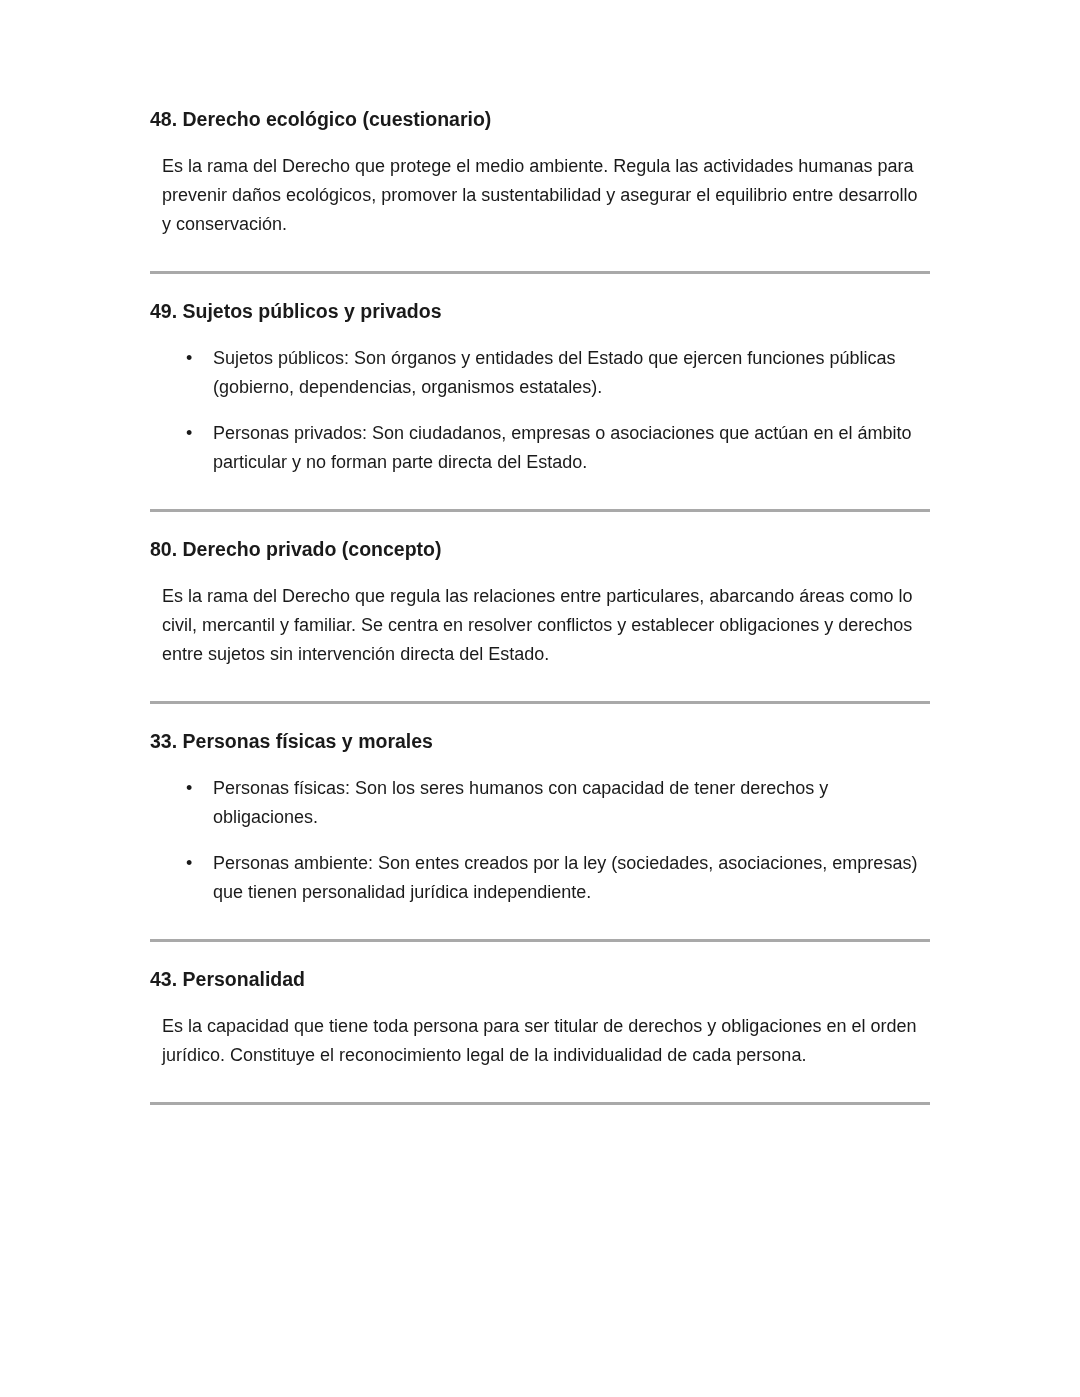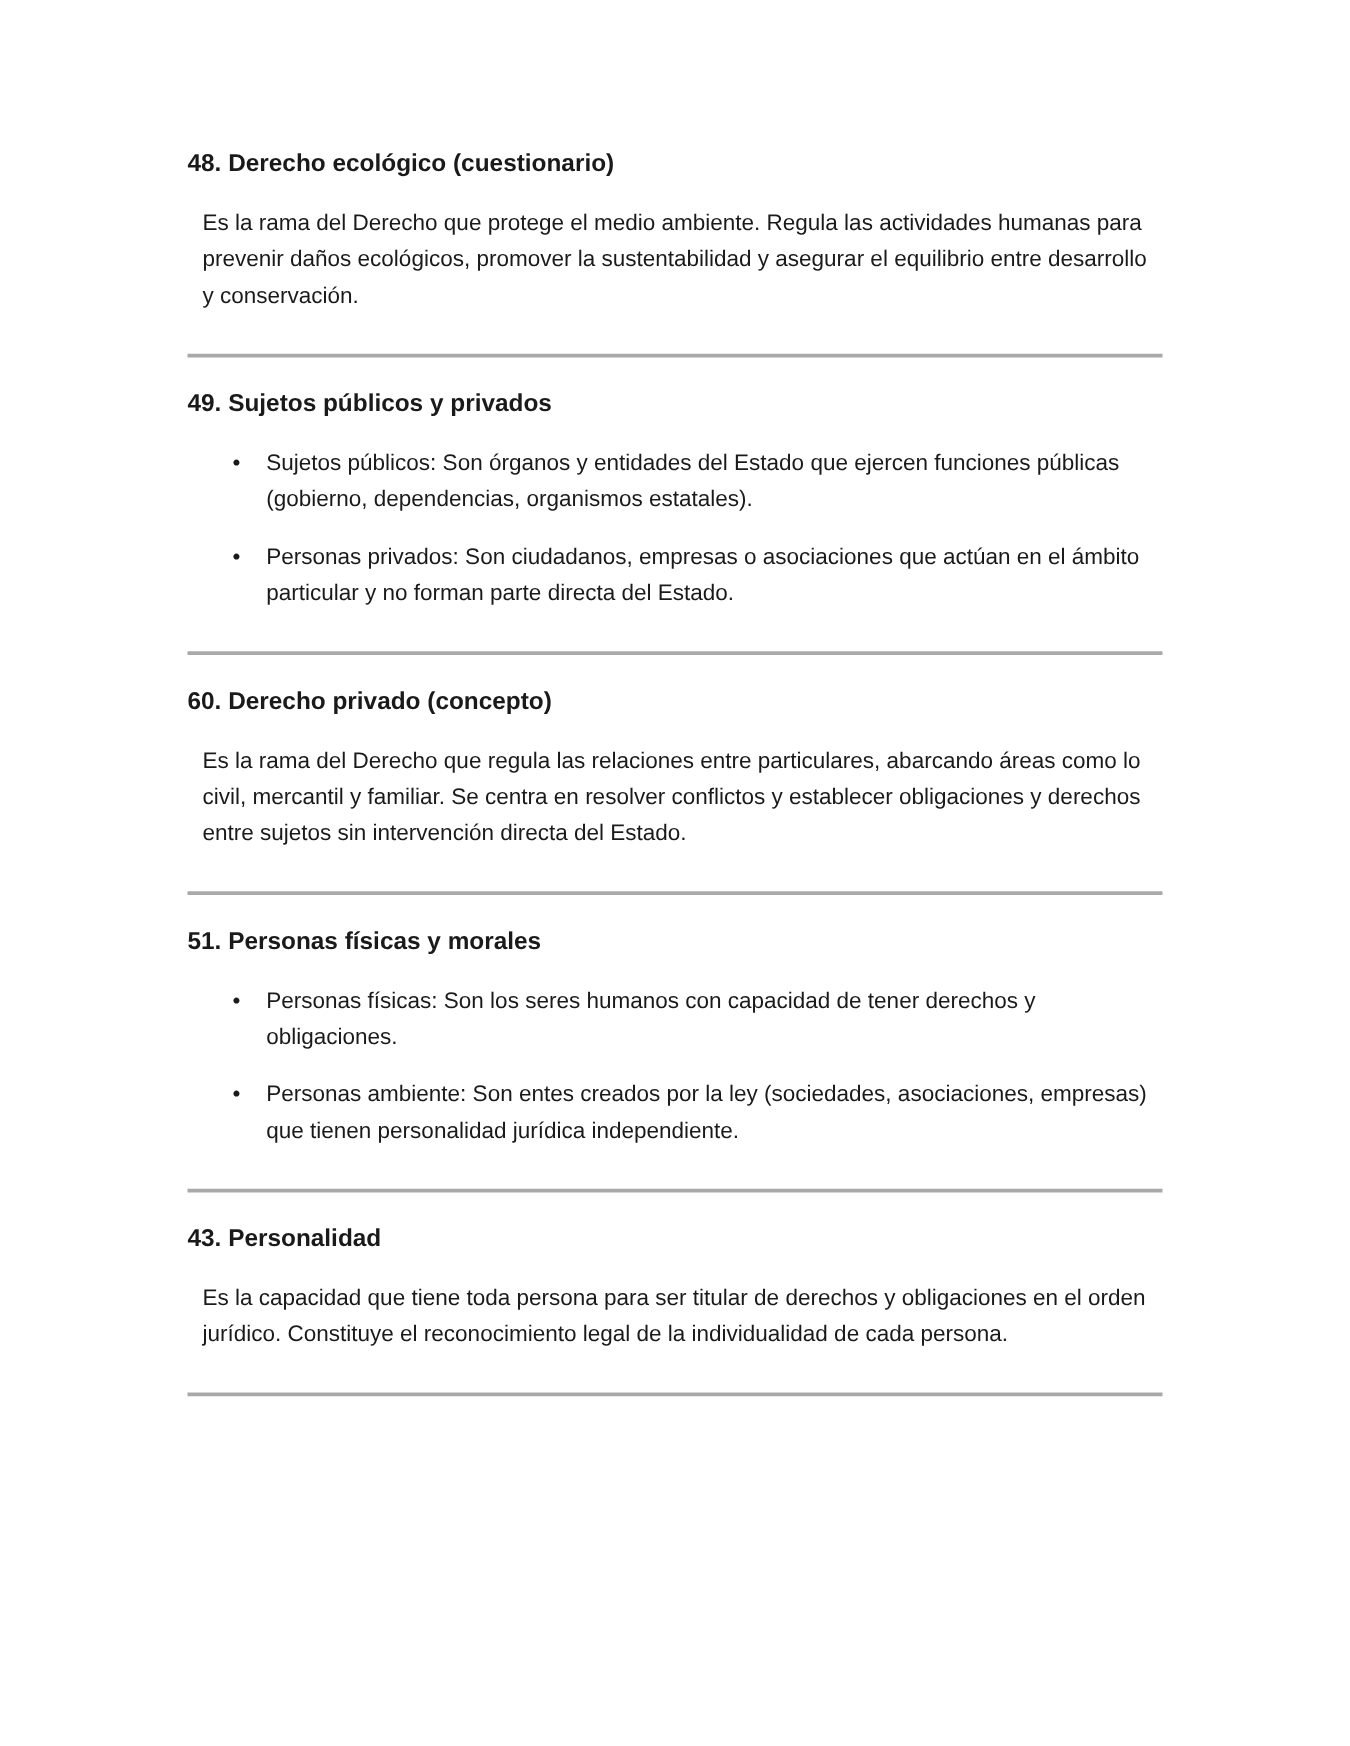--- a/index.html
+++ b/index.html
@@ -13,21 +13,21 @@
     width: 1080px;
     height: 1397px;
     background: #ffffff;
     overflow: hidden;
     font-family: "Liberation Sans", sans-serif;
     color: #1a1a1a;
   }
   .content {
     position: absolute;
     left: 150px;
-    top: 120px;
+    top: 108px;
     width: 780px;
   }
   .section-heading {
     margin: 0 0 21px 0;
     font-size: 19.5px;
     line-height: 23px;
     font-weight: 700;
     color: #1a1a1a;
   }
   .body-paragraph {
@@ -74,24 +74,24 @@
   <main class="content">
       <h2 class="section-heading">48. Derecho ecológico (cuestionario)</h2>
       <p class="body-paragraph">Es la rama del Derecho que protege el medio ambiente. Regula las actividades humanas para prevenir daños ecológicos, promover la sustentabilidad y asegurar el equilibrio entre desarrollo y conservación.</p>
       <div class="divider"></div>
       <h2 class="section-heading">49. Sujetos públicos y privados</h2>
       <ul class="bullet-list">
         <li class="bullet-item"><span class="bullet-dot">•</span><span class="bullet-term">Sujetos públicos</span><span class="bullet-text">: Son órganos y entidades del Estado que ejercen funciones públicas (gobierno, dependencias, organismos estatales).</span></li>
         <li class="bullet-item"><span class="bullet-dot">•</span><span class="bullet-term">Personas privados</span><span class="bullet-text">: Son ciudadanos, empresas o asociaciones que actúan en el ámbito particular y no forman parte directa del Estado.</span></li>
       </ul>
       <div class="divider"></div>
-      <h2 class="section-heading">60. Derecho privado (concepto)</h2>
+      <h2 class="section-heading">80. Derecho privado (concepto)</h2>
       <p class="body-paragraph">Es la rama del Derecho que regula las relaciones entre particulares, abarcando áreas como lo civil, mercantil y familiar. Se centra en resolver conflictos y establecer obligaciones y derechos entre sujetos sin intervención directa del Estado.</p>
       <div class="divider"></div>
-      <h2 class="section-heading">51. Personas físicas y morales</h2>
+      <h2 class="section-heading">33. Personas físicas y morales</h2>
       <ul class="bullet-list">
         <li class="bullet-item"><span class="bullet-dot">•</span><span class="bullet-term">Personas físicas</span><span class="bullet-text">: Son los seres humanos con capacidad de tener derechos y obligaciones.</span></li>
         <li class="bullet-item"><span class="bullet-dot">•</span><span class="bullet-term">Personas ambiente</span><span class="bullet-text">: Son entes creados por la ley (sociedades, asociaciones, empresas) que tienen personalidad jurídica independiente.</span></li>
       </ul>
       <div class="divider"></div>
       <h2 class="section-heading">43. Personalidad</h2>
       <p class="body-paragraph">Es la capacidad que tiene toda persona para ser titular de derechos y obligaciones en el orden jurídico. Constituye el reconocimiento legal de la individualidad de cada persona.</p>
       <div class="divider"></div>
     </main>
 </div>

